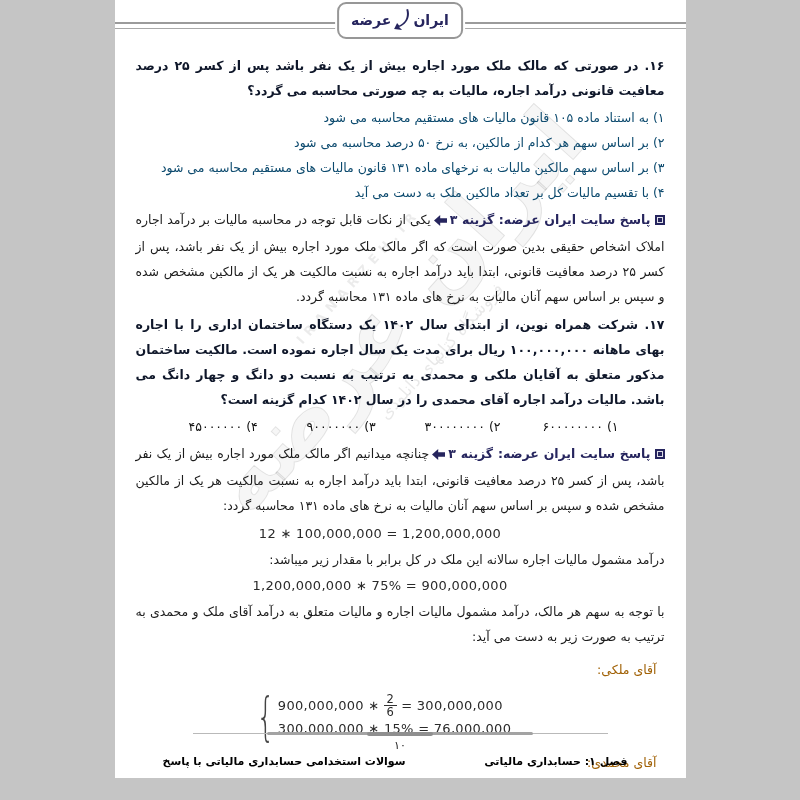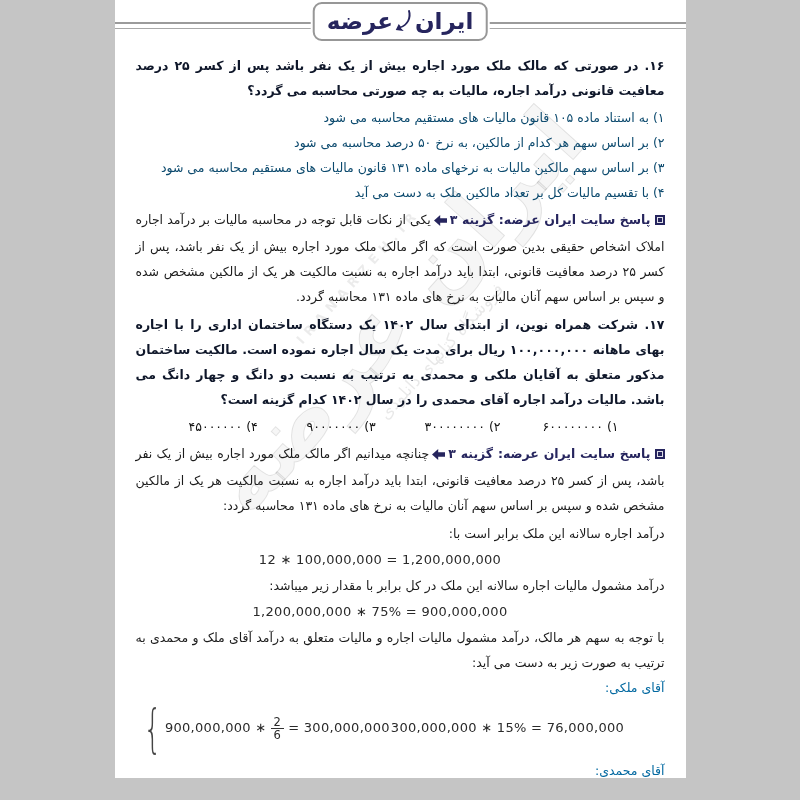--- a/index.html
+++ b/index.html
@@ -21,21 +21,21 @@
   .hdr-rule{
     position:absolute;top:22px;left:0;right:0;height:4px;
     border-top:2px solid #9b9b9b;border-bottom:1px solid #a8a8a8;
   }
   .logo-box{
     position:absolute;top:2px;left:50%;transform:translateX(-50%);
     background:#fff;border:2px solid #979797;border-radius:9px;
     padding:4px 12px 5px 12px;display:flex;align-items:center;gap:2px;
     direction:rtl;z-index:2;box-shadow:0 0 0 2px #fff;
   }
-  .logo-word{font-weight:bold;font-size:23px;color:#26255e;letter-spacing:-0.5px;}
+  .logo-word{font-weight:bold;font-size:14px;color:#26255e;letter-spacing:-0.5px;}
   
   .watermark{
     position:absolute;top:250px;left:0;right:0;z-index:0;
     display:flex;flex-direction:column;align-items:center;
     transform:rotate(-48deg);
     pointer-events:none;user-select:none;
   }
   .wm-site{font-size:13px;letter-spacing:6px;color:rgba(0,0,0,0.08);font-weight:bold;}
   .wm-brand{
     font-size:88px;font-weight:bold;line-height:1;
@@ -67,30 +67,30 @@
     display:grid;grid-template-columns:repeat(4,118px);
     direction:rtl;padding-right:4px;margin:1px 0;
   }
   .opts-grid .opt-cell{text-align:left;}
   .sol-line{margin:0;color:#1c1c1c;}
   .formula{
     direction:ltr;text-align:center;
     font-size:13px;color:#2a2a2a;margin:1px 40px 1px 0;
     letter-spacing:0.3px;
   }
-  .calc-title{margin:0;color:#0369a1;}
+  .calc-title{margin:8px;color:#a16207;}
   .calc-block{
     direction:ltr;display:flex;align-items:center;justify-content:center;
     margin:2px 40px 4px 0;color:#2a2a2a;
   }
   .brace{
     font-size:52px;font-weight:200;color:#444;
     transform:scaleX(0.55);line-height:1;margin-right:-4px;
   }
-  .calc-lines{display:flex;flex-direction:row;gap:1px;}
+  .calc-lines{display:flex;flex-direction:column;gap:1px;}
   .calc-line{
     direction:ltr;font-size:13px;line-height:20px;
     display:flex;align-items:center;gap:4px;letter-spacing:0.3px;
   }
   .frac{
     display:inline-flex;flex-direction:column;align-items:center;
     font-size:11.5px;line-height:12px;vertical-align:middle;
   }
   .frac .den{border-top:1px solid #333;padding:0 3px;}
   .frac .num{padding:0 3px;}
@@ -148,21 +148,20 @@
       <span class="opt-cell">۱) ۶۰۰۰۰۰۰۰۰</span>
       <span class="opt-cell">۲) ۳۰۰۰۰۰۰۰۰</span>
       <span class="opt-cell">۳) ۹۰۰۰۰۰۰۰</span>
       <span class="opt-cell">۴) ۴۵۰۰۰۰۰۰</span>
     </div>
 
     <p class="answer-para"><span class="ans-square"></span><span class="ans-label">پاسخ سایت ایران عرضه: گزینه ۳</span><span class="ans-arrow"><svg width="13" height="11" viewBox="0 0 13 11">
             <path d="M13 3.2 L6.2 3.2 L6.2 0 L0 5.5 L6.2 11 L6.2 7.8 L13 7.8 Z" fill="#26255e"></path>
           </svg></span><span>چنانچه میدانیم اگر مالک ملک مورد اجاره بیش از یک نفر باشد، پس از کسر ۲۵ درصد معافیت قانونی، ابتدا باید درآمد اجاره به نسبت مالکیت هر یک از مالکین مشخص شده و سپس بر اساس سهم آنان مالیات به نرخ های ماده ۱۳۱ محاسبه گردد:</span></p>
 
-    <p class="sol-line">درآمد اجاره سالانه این ملک برابر است با:</p>
     <p class="formula">12 ∗ 100,000,000 = 1,200,000,000</p>
     <p class="sol-line">درآمد مشمول مالیات اجاره سالانه این ملک در کل برابر با مقدار زیر میباشد:</p>
     <p class="formula">1,200,000,000 ∗ 75% = 900,000,000</p>
     <p class="sol-line" style="text-align:justify;">با توجه به سهم هر مالک، درآمد مشمول مالیات اجاره و مالیات متعلق به درآمد آقای ملک و محمدی به ترتیب به صورت زیر به دست می آید:</p>
 
     <p class="calc-title">آقای ملکی:</p>
     <div class="calc-block">
       <span class="brace">{</span>
       <div class="calc-lines">
         <div class="calc-line">
@@ -174,14 +173,26 @@
           <span>= 300,000,000</span>
         </div>
         <div class="calc-line">300,000,000 ∗ 15% = 76,000,000</div>
       </div>
     </div>
 
     <p class="calc-title">آقای محمدی:</p>
 
   </div>
 
+  <div class="footer">
+    <div class="footer-rule">
+      <div class="thin"></div>
+        <div class="mid"></div>
+        <div class="thick"></div>
+    </div>
+    <div class="footer-pageno">۱۰</div>
+    <div class="footer-row">
+      <span>فصل ۱: حسابداری مالیاتی</span>
+      <span>سوالات استخدامی حسابداری مالیاتی با پاسخ</span>
+    </div>
+  </div>
 
 </div>
 
 </body></html>

